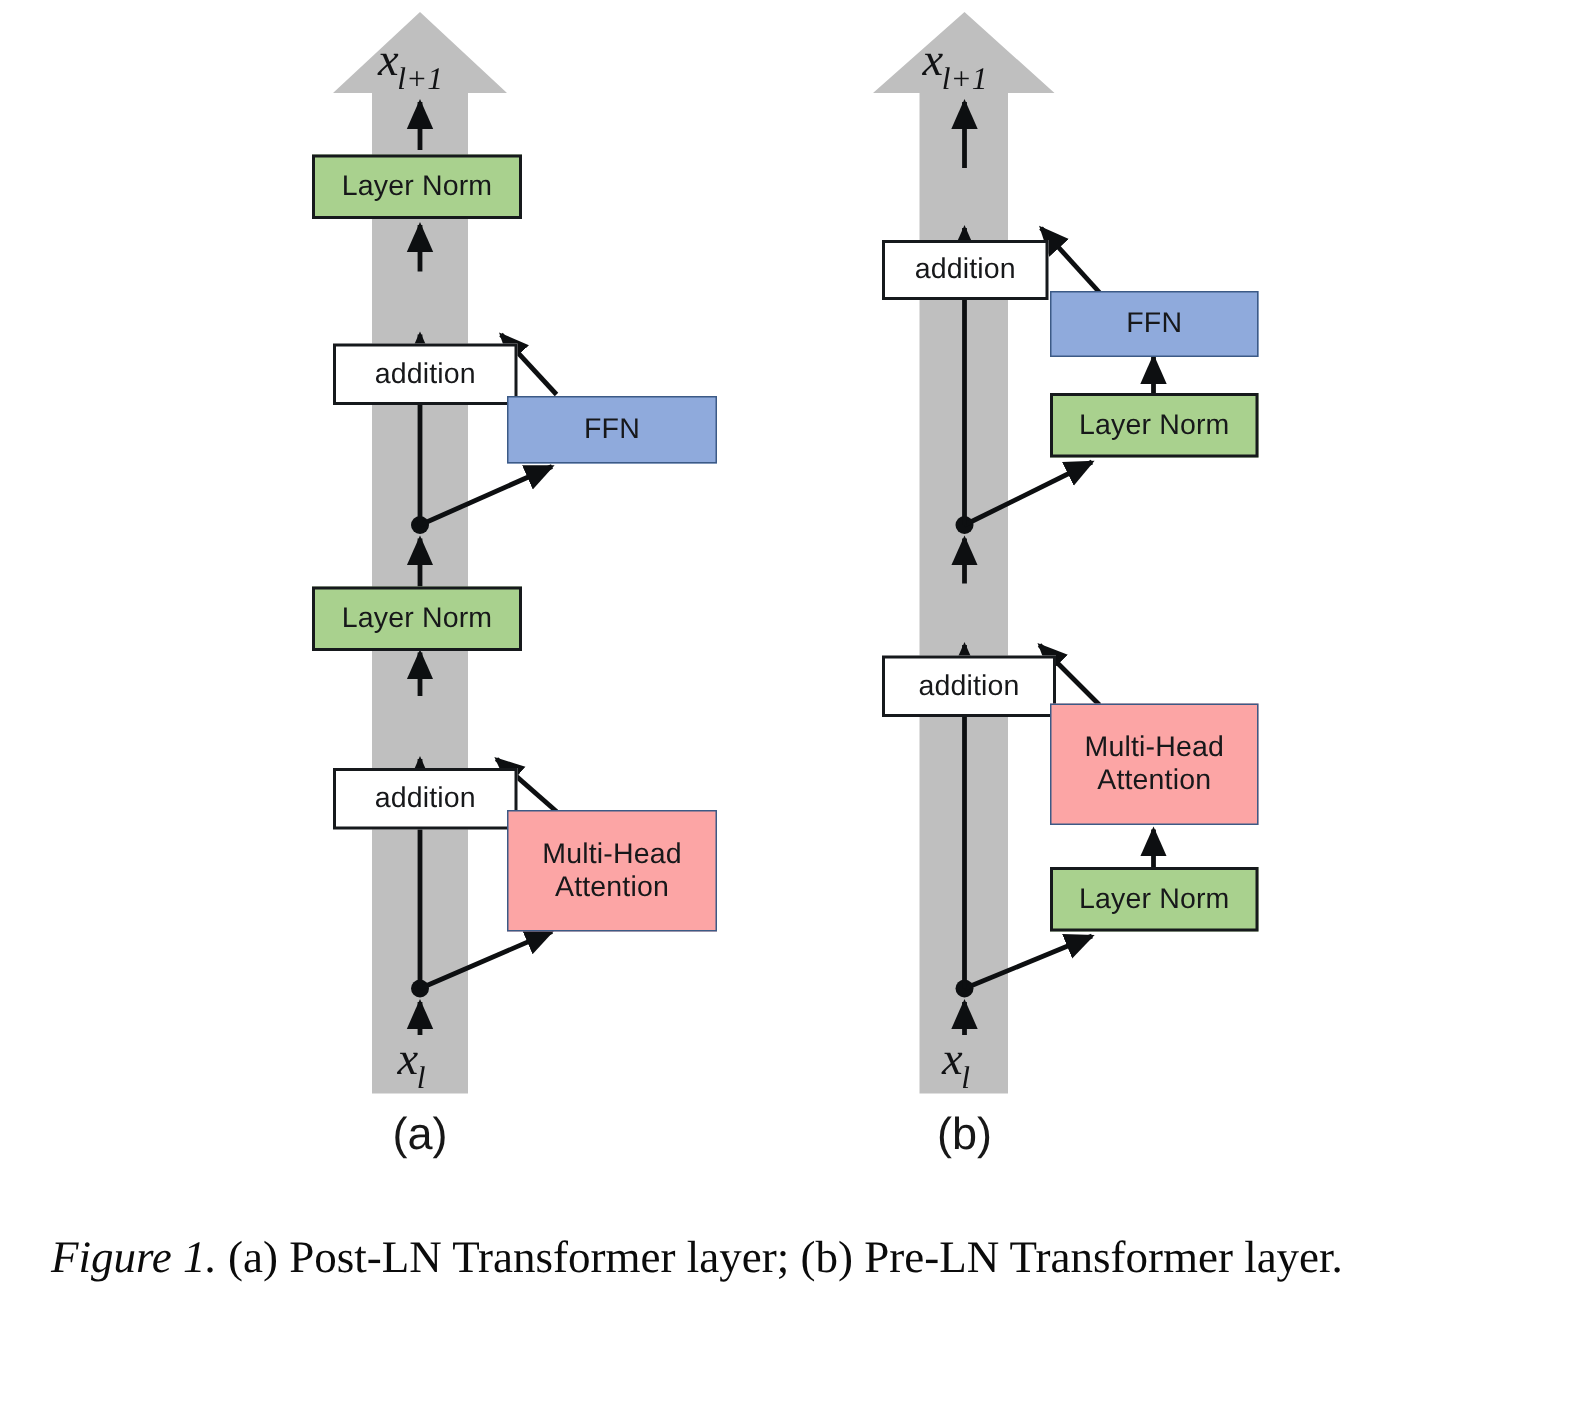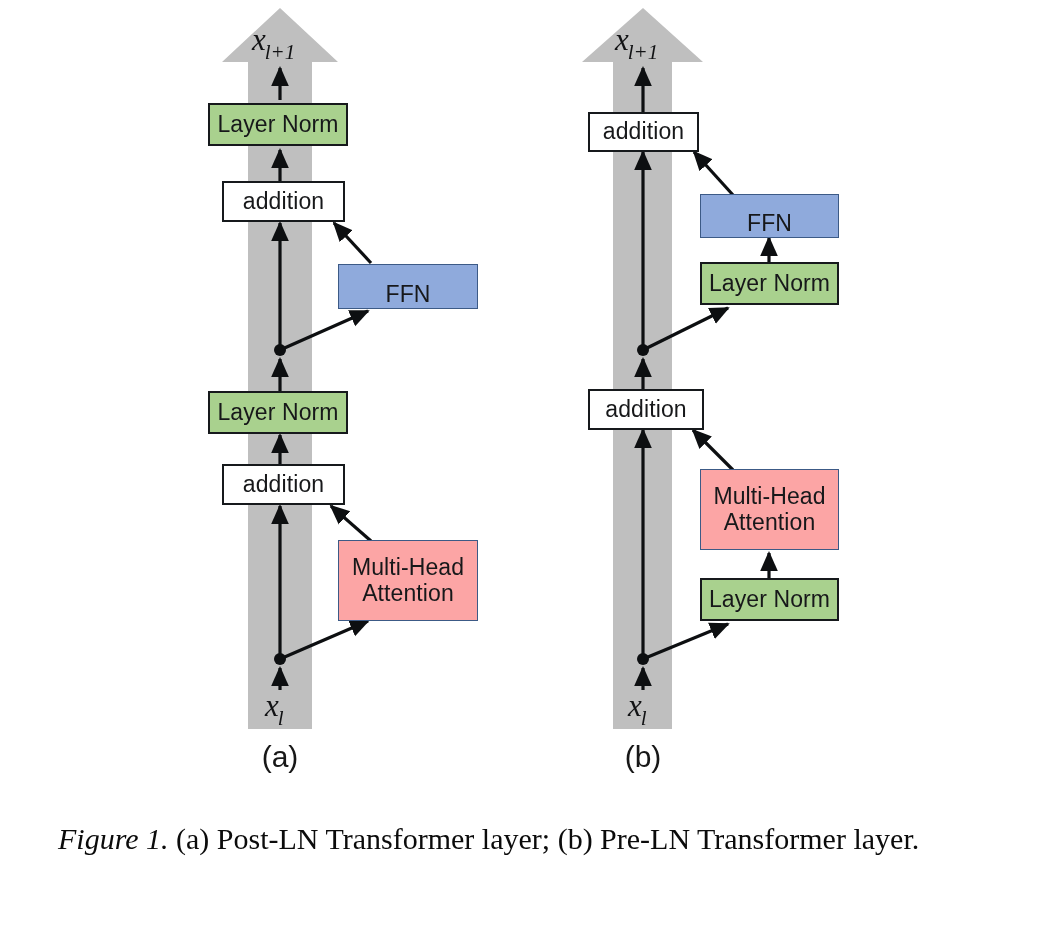--- a/index.html
+++ b/index.html
@@ -29,36 +29,36 @@
   
   .node {
     position: absolute;
     box-sizing: border-box;
     display: flex;
     align-items: center;
     justify-content: center;
     text-align: center;
     line-height: 1.12;
     color: #17181a;
-    font-size: 23px;
+    font-size: 19px;
     font-family: "Liberation Sans", sans-serif;
     letter-spacing: 0.1px;
   }
   .node.ln {
     background: #a9d18e;
     border: 2.5px solid #16191c;
   }
   .node.add {
     background: #ffffff;
     border: 2.5px solid #16191c;
+    margin-top: 48px;
   }
   .node.ffn {
     background: #8faadc;
     border: 1.6px solid #3c5a86;
-    align-items: flex-end;
   }
   .node.mha {
     background: #fca5a5;
     border: 1.6px solid #3c5a86;
   }
   .node .lbl { display: block; }
   .node .lbl .l2 { display: block; text-align: center; }
 
   
   .panel-caption {
@@ -95,21 +95,20 @@
     left: 34px;
     top: 818px;
     width: 990px;
     font-family: "Liberation Serif", serif;
     font-size: 30px;
     line-height: 1.42;
     color: #0b0b0b;
   }
   #figure-caption .fignum {
     font-style: italic;
-    margin-left: 24px;
   }
 </style>
 </head>
 <body>
 
 <div id="figure-root">
 
   <svg id="diagram-svg" width="1046" height="936" viewBox="0 0 1046 936">
     <defs>
       <marker id="arrowhead" markerWidth="7" markerHeight="7" refX="5.6" refY="3.1" orient="auto" markerUnits="strokeWidth">

